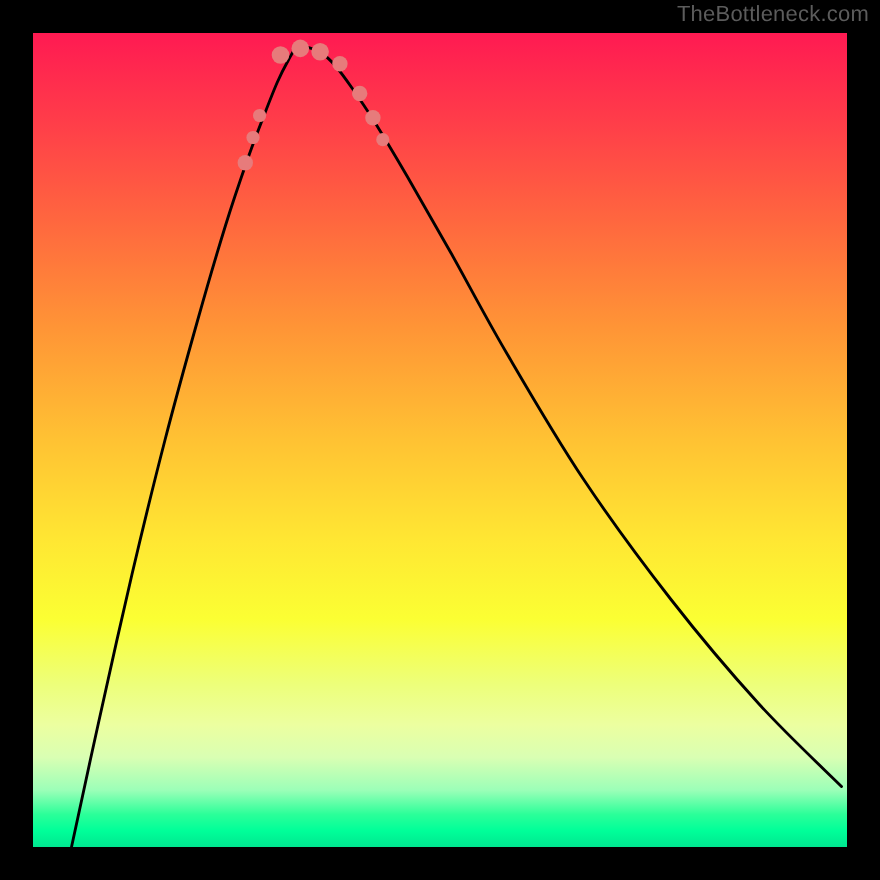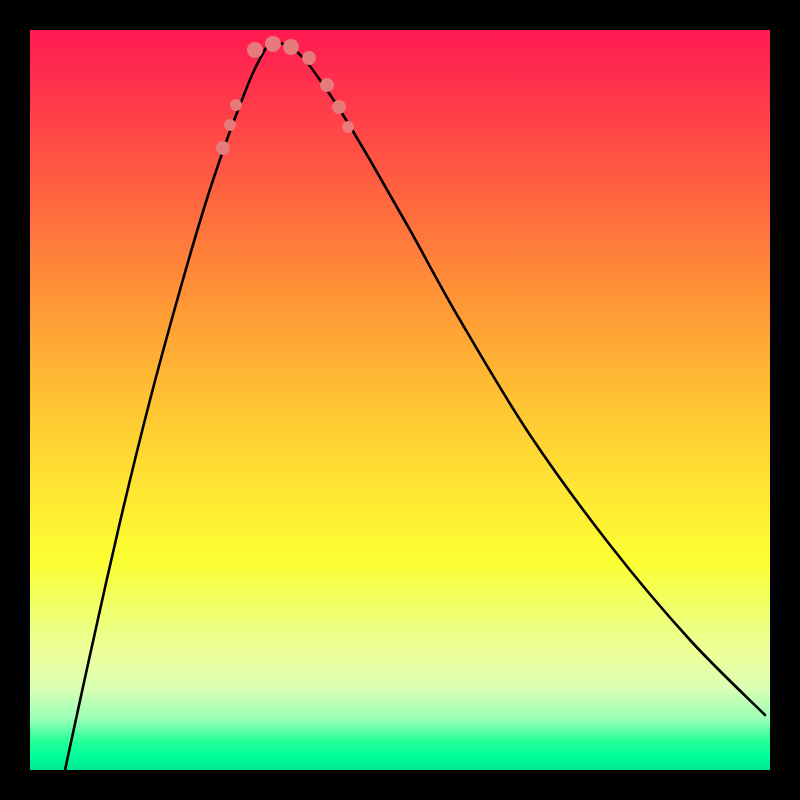--- a/index.html
+++ b/index.html
@@ -55,20 +55,21 @@
     left: 0;
     top: 0;
     width: 740px;
     height: 740px;
   }
 </style>
 </head>
 <body>
 
 <div class="frame">
+  <div class="watermark">TheBottleneck.com</div>
   <div class="plot-area">
     <svg class="curve-layer" viewBox="0 0 740 740" preserveAspectRatio="none">
       <path id="bottleneck-path" fill="none" stroke="#000000" stroke-width="2.6" stroke-linecap="round" d="M 35 740 C 39.166666666666664 720.8333333333334, 50.833333333333336 666.3333333333334, 60 625 C 69.16666666666667 583.6666666666666, 80 534.5, 90 492 C 100 449.5, 110 408.6666666666667, 120 370 C 130 331.3333333333333, 140.83333333333334 292.5, 150 260 C 159.16666666666666 227.5, 167.5 199.16666666666666, 175 175 C 182.5 150.83333333333334, 189.16666666666666 131.66666666666666, 195 115 C 200.83333333333334 98.33333333333333, 205.5 86.66666666666667, 210 75 C 214.5 63.333333333333336, 218.33333333333334 53.333333333333336, 222 45 C 225.66666666666666 36.666666666666664, 229 30.333333333333332, 232 25 C 235 19.666666666666668, 237 15, 240 13 C 243 11, 246.33333333333334 12.166666666666666, 250 13 C 253.66666666666666 13.833333333333334, 257.8333333333333 15.166666666666666, 262 18 C 266.1666666666667 20.833333333333332, 270.3333333333333 24.666666666666668, 275 30 C 279.6666666666667 35.333333333333336, 284.1666666666667 41.666666666666664, 290 50 C 295.8333333333333 58.333333333333336, 301.6666666666667 66.66666666666667, 310 80 C 318.3333333333333 93.33333333333333, 328.3333333333333 110, 340 130 C 351.6666666666667 150, 365 173.33333333333334, 380 200 C 395 226.66666666666666, 410 255.83333333333334, 430 290 C 450 324.1666666666667, 475 367.5, 500 405 C 525 442.5, 553.3333333333334 480.8333333333333, 580 515 C 606.6666666666666 549.1666666666666, 634.1666666666666 581.6666666666666, 660 610 C 685.8333333333334 638.3333333333334, 722.5 672.5, 735 685"></path>
       <g id="markers-group">
           <circle cx="193" cy="118" r="7" fill="#e77b7b"></circle>
           <circle cx="200" cy="95" r="6" fill="#e77b7b"></circle>
           <circle cx="206" cy="75" r="6" fill="#e77b7b"></circle>
           <circle cx="225" cy="20" r="8" fill="#e77b7b"></circle>
           <circle cx="243" cy="14" r="8" fill="#e77b7b"></circle>
           <circle cx="261" cy="17" r="8" fill="#e77b7b"></circle>

